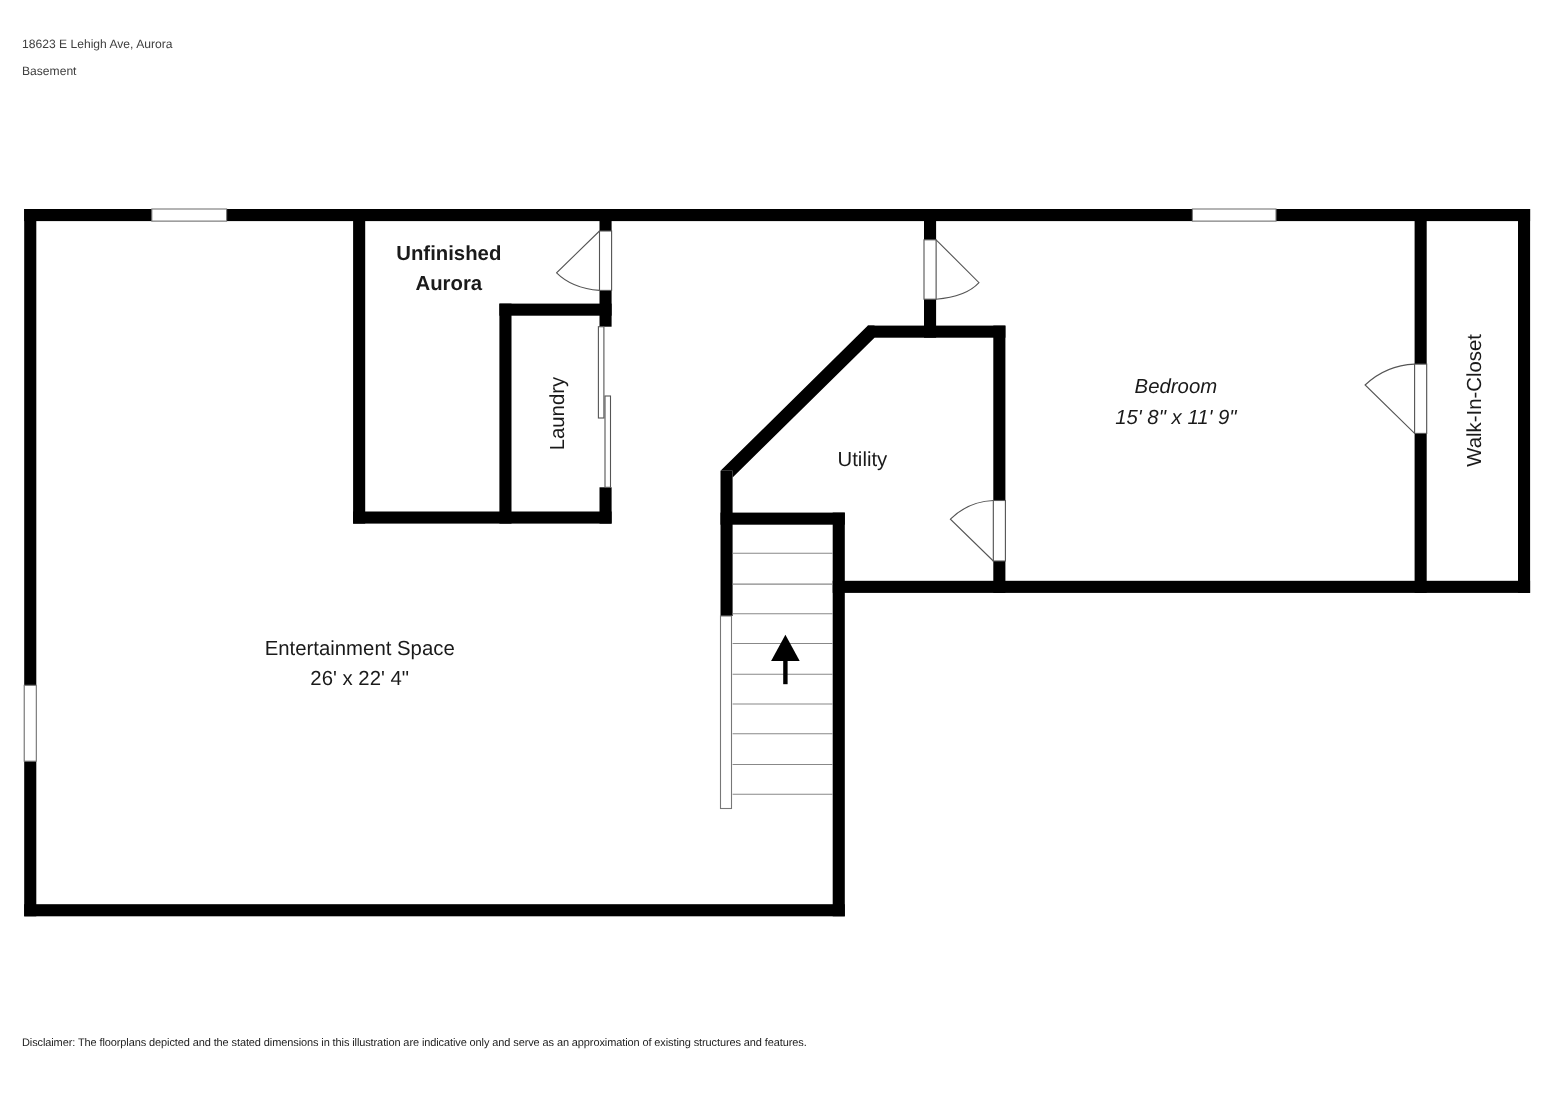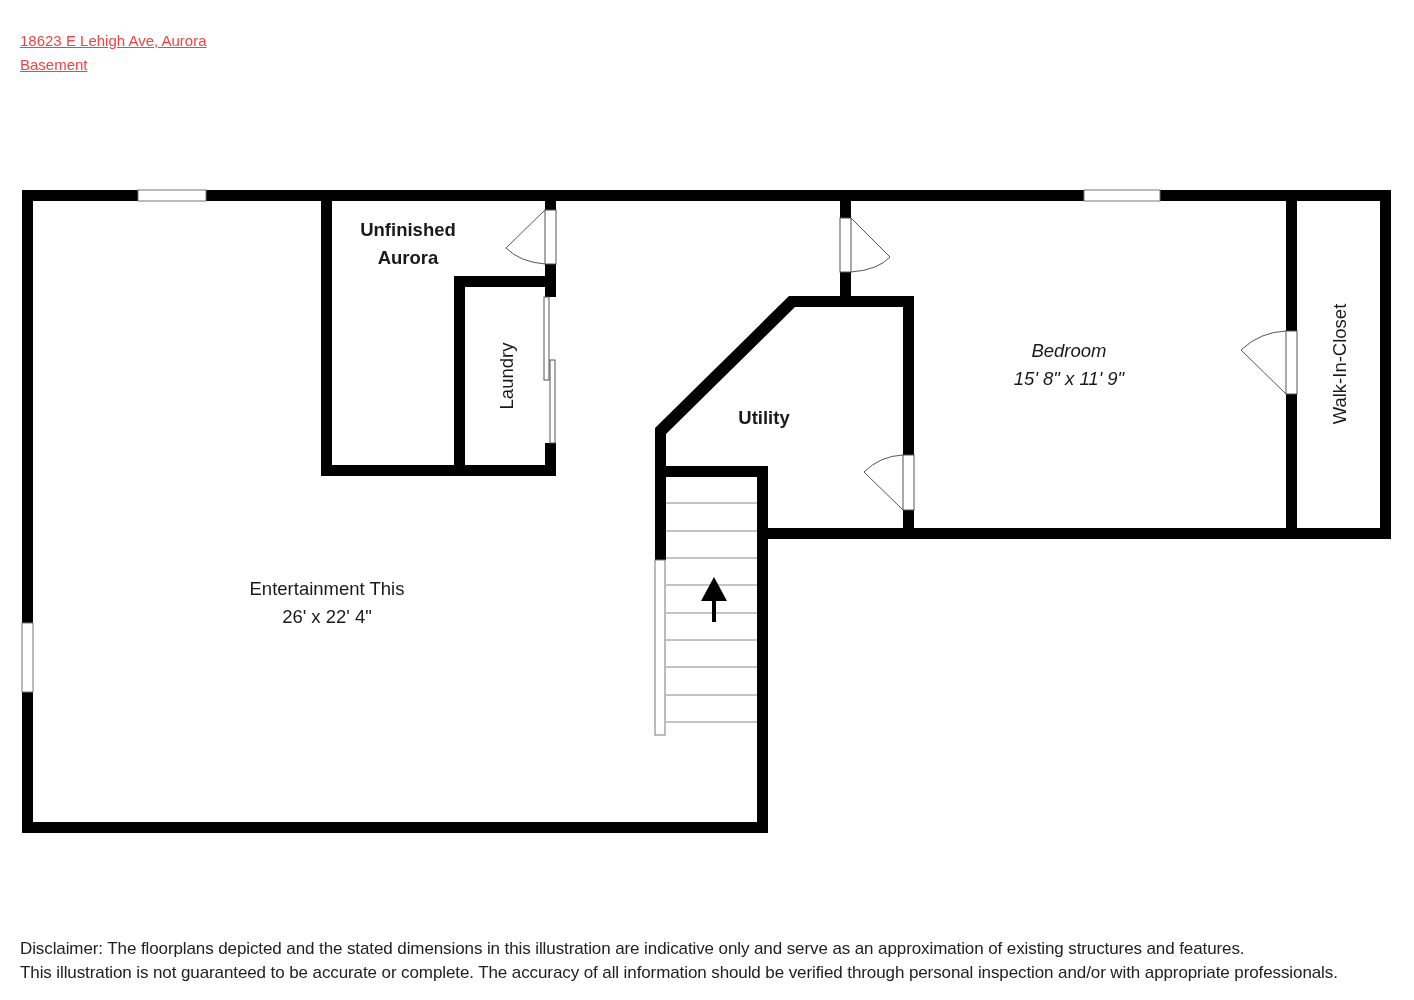--- a/index.html
+++ b/index.html
@@ -1,20 +1,20 @@
 <!DOCTYPE html>
 <html><head>
   <meta charset="utf-8">
   <style>
     html, body { margin: 0; padding: 0; background: #ffffff; }
     body { width: 1414px; height: 1000px; position: relative; overflow: hidden; font-family: "Liberation Sans", sans-serif; color: #1a1a1a; }
-    .header { position: absolute; left: 20px; top: 29px; font-size: 15px; line-height: 24px; color: #ef4444; text-decoration: underline; }
+    .header { position: absolute; left: 20px; top: 29px; font-size: 11px; line-height: 24px; color: #404040; }
     .header div { white-space: nowrap; }
     .plan { position: absolute; left: 0; top: 0; }
-    .disclaimer { position: absolute; left: 20px; top: 937px; font-size: 17px; line-height: 24px; color: #222; letter-spacing: -0.1px; }
+    .disclaimer { position: absolute; left: 20px; top: 937px; font-size: 10px; line-height: 24px; color: #222; letter-spacing: -0.1px; }
     .disclaimer div { white-space: nowrap; }
     .room-label { position: absolute; text-align: center; font-size: 18.5px; line-height: 28px; color: #1a1a1a; white-space: nowrap; transform: translateX(-50%); }
     .room-label.vertical { transform: translate(-50%, -50%) rotate(-90deg); line-height: 22px; }
   </style>
 </head>
 <body>
 
 <div class="header">
   <div>18623 E Lehigh Ave, Aurora</div>
   <div>Basement</div>
@@ -116,34 +116,33 @@
 
 <div class="room-label" style="left:408px; top:216px;font-weight:bold;">
   <div>Unfinished</div>
   <div>Aurora</div>
 </div>
 
 <div class="room-label vertical" style="left:507px; top:376px;">
   <span>Laundry</span>
 </div>
 
-<div class="room-label" style="left:764px; top:404px;font-weight:bold;">
+<div class="room-label" style="left:784px; top:404px;">
   <div>Utility</div>
 </div>
 
 <div class="room-label" style="left:1069px; top:337px;font-style:italic;">
   <div>Bedroom</div>
   <div>15' 8" x 11' 9"</div>
 </div>
 
 <div class="room-label vertical" style="left:1340px; top:364px;">
   <span>Walk-In-Closet</span>
 </div>
 
 <div class="room-label" style="left:327px; top:575px;">
-  <div>Entertainment This</div>
+  <div>Entertainment Space</div>
   <div>26' x 22' 4"</div>
 </div>
 
 <div class="disclaimer">
   <div>Disclaimer: The floorplans depicted and the stated dimensions in this illustration are indicative only and serve as an approximation of existing structures and features.</div>
-  <div>This illustration is not guaranteed to be accurate or complete. The accuracy of all information should be verified through personal inspection and/or with appropriate professionals.</div>
 </div>
 
 </body></html>

